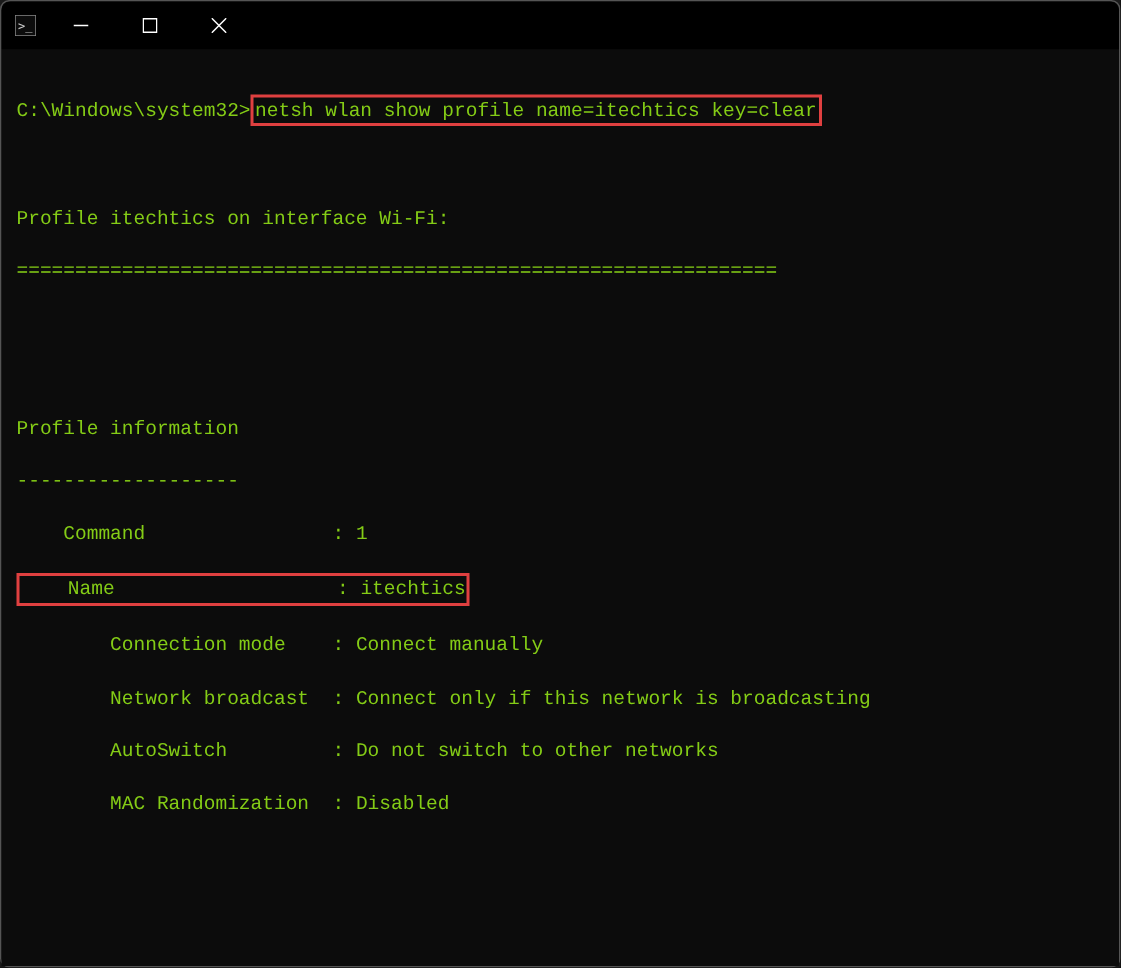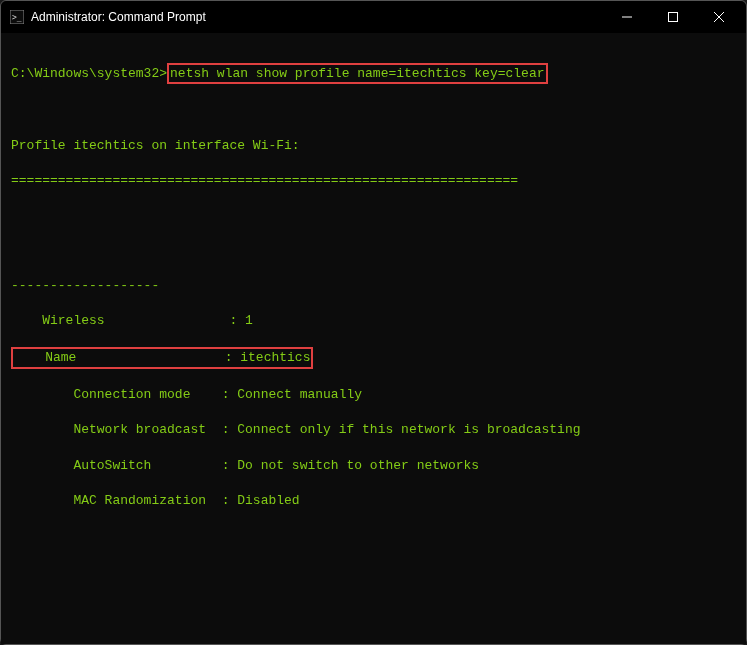--- a/index.html
+++ b/index.html
@@ -90,21 +90,20 @@
 <body>
 
 <div class="window">
   <div class="titlebar">
     <span class="titlebar-icon">
       <svg width="14" height="14" viewBox="0 0 14 14">
         <rect x="0" y="0" width="14" height="14" fill="#0c0c0c" stroke="#888" stroke-width="1"></rect>
         <text x="2" y="10" font-size="8" fill="#ccc" font-family="monospace">&gt;_</text>
       </svg>
     </span>
-    <span class="titlebar-text">Administrator: Command Prompt</span>
     <div class="window-controls">
       <div class="win-btn">
         <svg width="10" height="10" viewBox="0 0 10 10">
             <line x1="0" y1="5" x2="10" y2="5" stroke="#fff" stroke-width="1"></line>
           </svg>
       </div>
       <div class="win-btn">
         <svg width="10" height="10" viewBox="0 0 10 10">
             <rect x="0.5" y="0.5" width="9" height="9" fill="none" stroke="#fff" stroke-width="1"></rect>
           </svg>
@@ -118,22 +117,23 @@
     </div>
   </div>
 
   <div class="terminal">
 <div><span class="prompt">C:\Windows\system32&gt;</span><span class="cmd">netsh wlan show profile name=itechtics key=clear</span></div>
 <div> </div>
 <div>Profile itechtics on interface Wi-Fi:</div>
 <div>=================================================================</div>
 <div> </div>
 <div> </div>
+<div>Profile information</div>
 <div>-------------------</div>
-<div><span>    Wireless                : </span><span>1</span></div>
+<div><span>    Command                : </span><span>1</span></div>
 <div><span class="highlight-row"><span>    Name                   : </span><span>itechtics</span></span></div>
 <div><span>        Connection mode    : </span><span>Connect manually</span></div>
 <div><span>        Network broadcast  : </span><span>Connect only if this network is broadcasting</span></div>
 <div><span>        AutoSwitch         : </span><span>Do not switch to other networks</span></div>
 <div><span>        MAC Randomization  : </span><span>Disabled</span></div>
 
 
 
 
 

